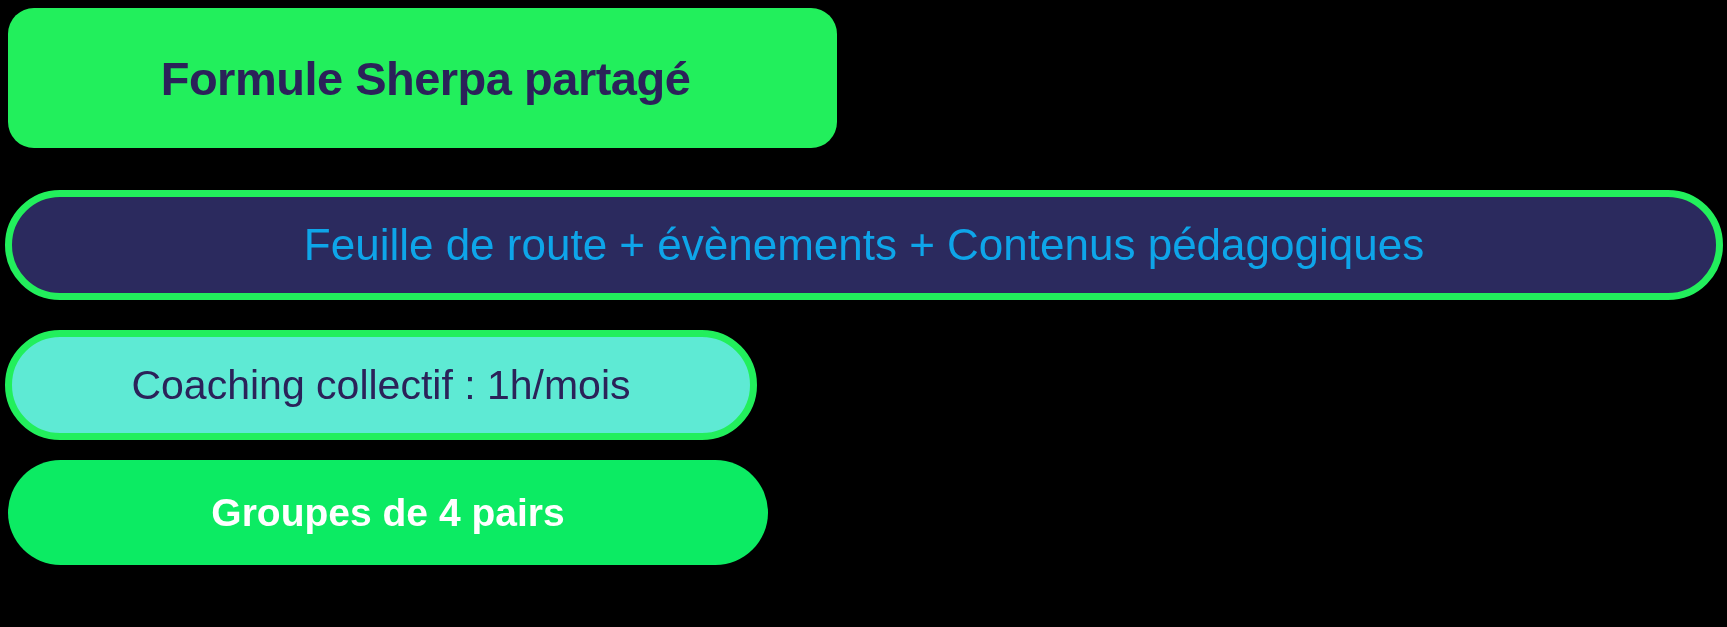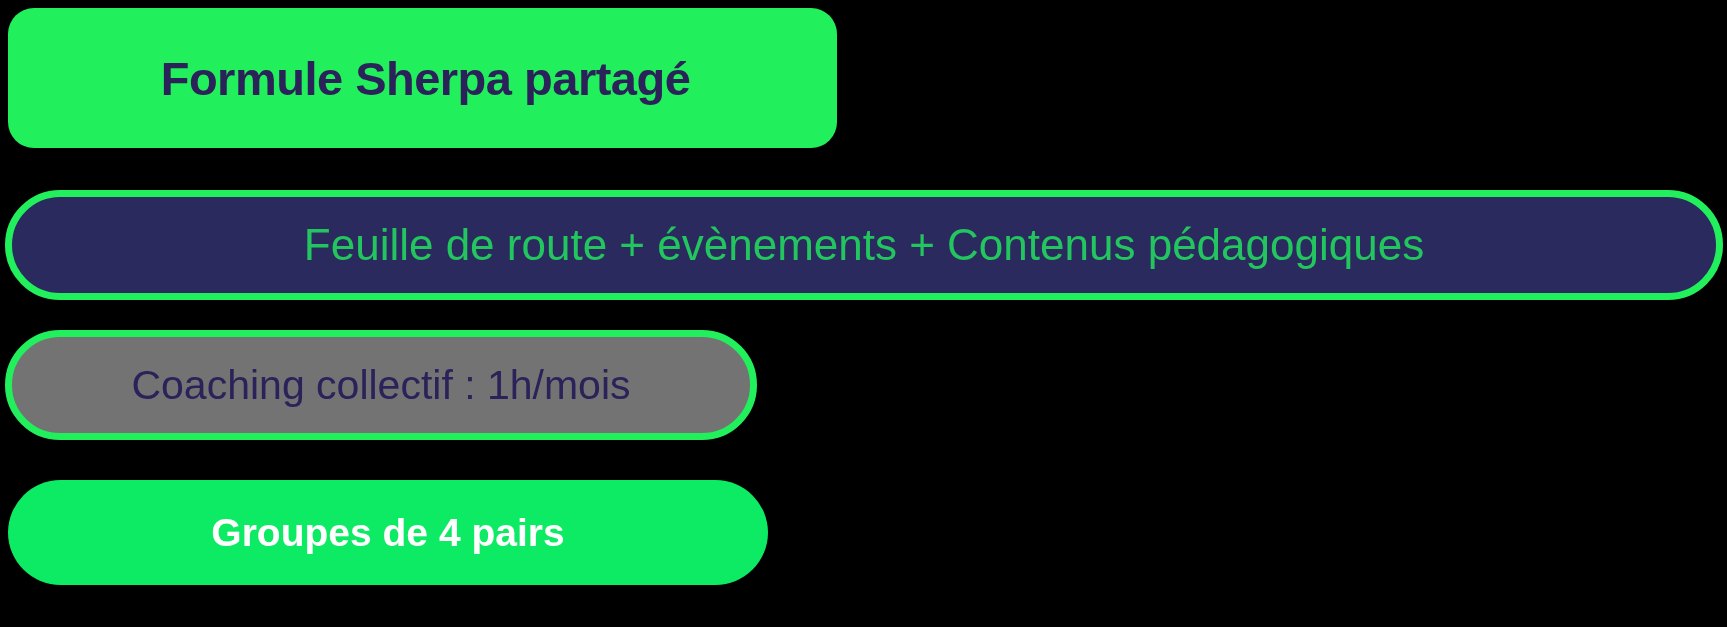--- a/index.html
+++ b/index.html
@@ -41,28 +41,28 @@
     font-weight: bold;
     font-size: 47px;
     letter-spacing: -0.5px;
   }
 
   
   .banner-pill {
     background: #2b2a5e;
     border: 7px solid #22ef5c;
     border-radius: 999px;
-    color: #22c55e;
+    color: #0ea5e9;
     font-weight: normal;
     font-size: 44px;
   }
 
   
   .white-pill {
-    background: #737373;
+    background: #5eead4;
     border: 7px solid #22ef5c;
     border-radius: 999px;
     color: #2b2259;
     font-weight: normal;
     font-size: 41px;
   }
 
   
   .green-pill {
     background: #0ceb63;
@@ -74,21 +74,21 @@
 
   
   #card-shared      { left: 8px;   top: 8px;   width: 829px;  height: 140px; padding-left: 6px; }
   #card-solo        { left: 812px; top: 8px;   width: 910px;  height: 140px; }
 
   #banner-roadmap   { left: 5px;   top: 190px; width: 1718px; height: 110px; }
 
   #pill-collective  { left: 5px;   top: 330px; width: 752px;  height: 110px; }
   #pill-solo        { left: 786px; top: 330px; width: 937px;  height: 110px; }
 
-  #pill-groups      { left: 8px;   top: 460px; width: 760px;  height: 105px; margin-top: 20px; }
+  #pill-groups      { left: 8px;   top: 460px; width: 760px;  height: 105px; }
 
   .label { display: block; }
 </style>
 </head>
 <body>
 
 <div class="canvas">
 
   <div class="box header-card" id="card-shared">
     <span class="label">Formule Sherpa partagé</span>

